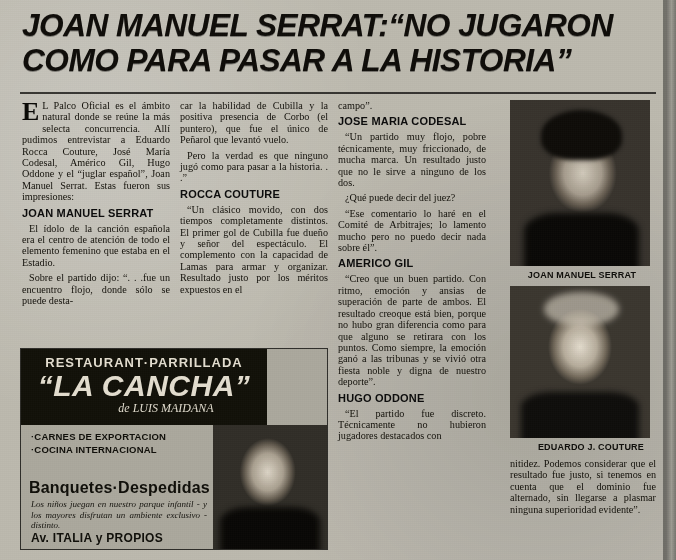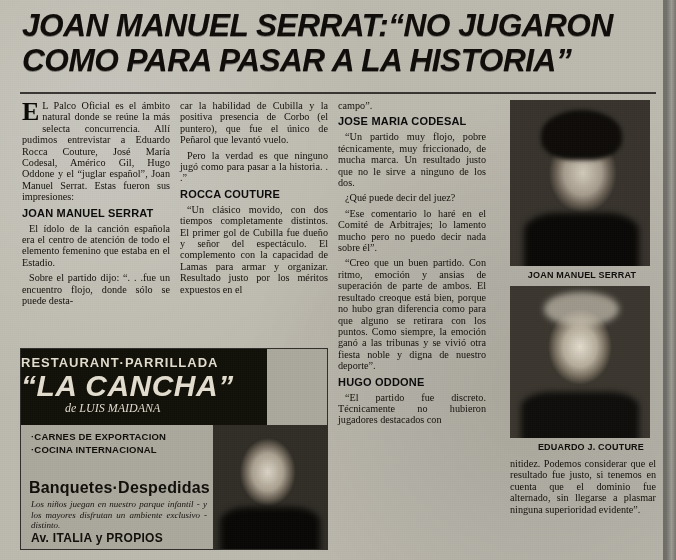--- a/index.html
+++ b/index.html
@@ -225,20 +225,21 @@
     border: 1px solid #33322e;
     overflow: hidden;
   }
   .ad-banner {
     position: absolute;
     left: 0; top: 0;
     width: 246px;
     height: 76px;
     background: #17160f;
     color: #ded9cb;
+    text-align: center;
   }
   .ad-top {
     font-family: "Liberation Sans", sans-serif;
     font-weight: bold;
     font-size: 13px;
     letter-spacing: 1px;
     margin-top: 6px;
   }
   .ad-name {
     font-family: "Liberation Sans", sans-serif;
@@ -355,20 +356,21 @@
     <p class="subhead">ROCCA COUTURE</p>
     <p>“Un clásico movido, con dos tiempos completamente distintos. El primer gol de Cubilla fue dueño y señor del espectáculo. El complemento con la capacidad de Lamas para armar y organizar. Resultado justo por los méritos expuestos en el</p>
   </div>
 
   <div class="col" id="col3">
     <p class="noind">campo”.</p>
     <p class="subhead">JOSE MARIA CODESAL</p>
     <p>“Un partido muy flojo, pobre técnicamente, muy friccionado, de mucha marca. Un resultado justo que no le sirve a ninguno de los dos.</p>
     <p>¿Qué puede decir del juez?</p>
     <p>“Ese comentario lo haré en el Comité de Arbitrajes; lo lamento mucho pero no puedo decir nada sobre él”.</p>
+    <p class="subhead">AMERICO GIL</p>
     <p>“Creo que un buen partido. Con ritmo, emoción y ansias de superación de parte de ambos. El resultado creoque está bien, porque no hubo gran diferencia como para que alguno se retirara con los puntos. Como siempre, la emoción ganó a las tribunas y se vivió otra fiesta noble y digna de nuestro deporte”.</p>
     <p class="subhead">HUGO ODDONE</p>
     <p>“El partido fue discreto. Técnicamente no hubieron jugadores destacados con</p>
   </div>
 
   <div class="col" id="col4" style="left:510px; top:458px; width:146px;">
     <p class="noind">nitidez. Podemos considerar que el resultado fue justo, si tenemos en cuenta que el dominio fue alternado, sin llegarse a plasmar ninguna superioridad evidente”.</p>
   </div>
 
   <div class="photo" id="photo1">

